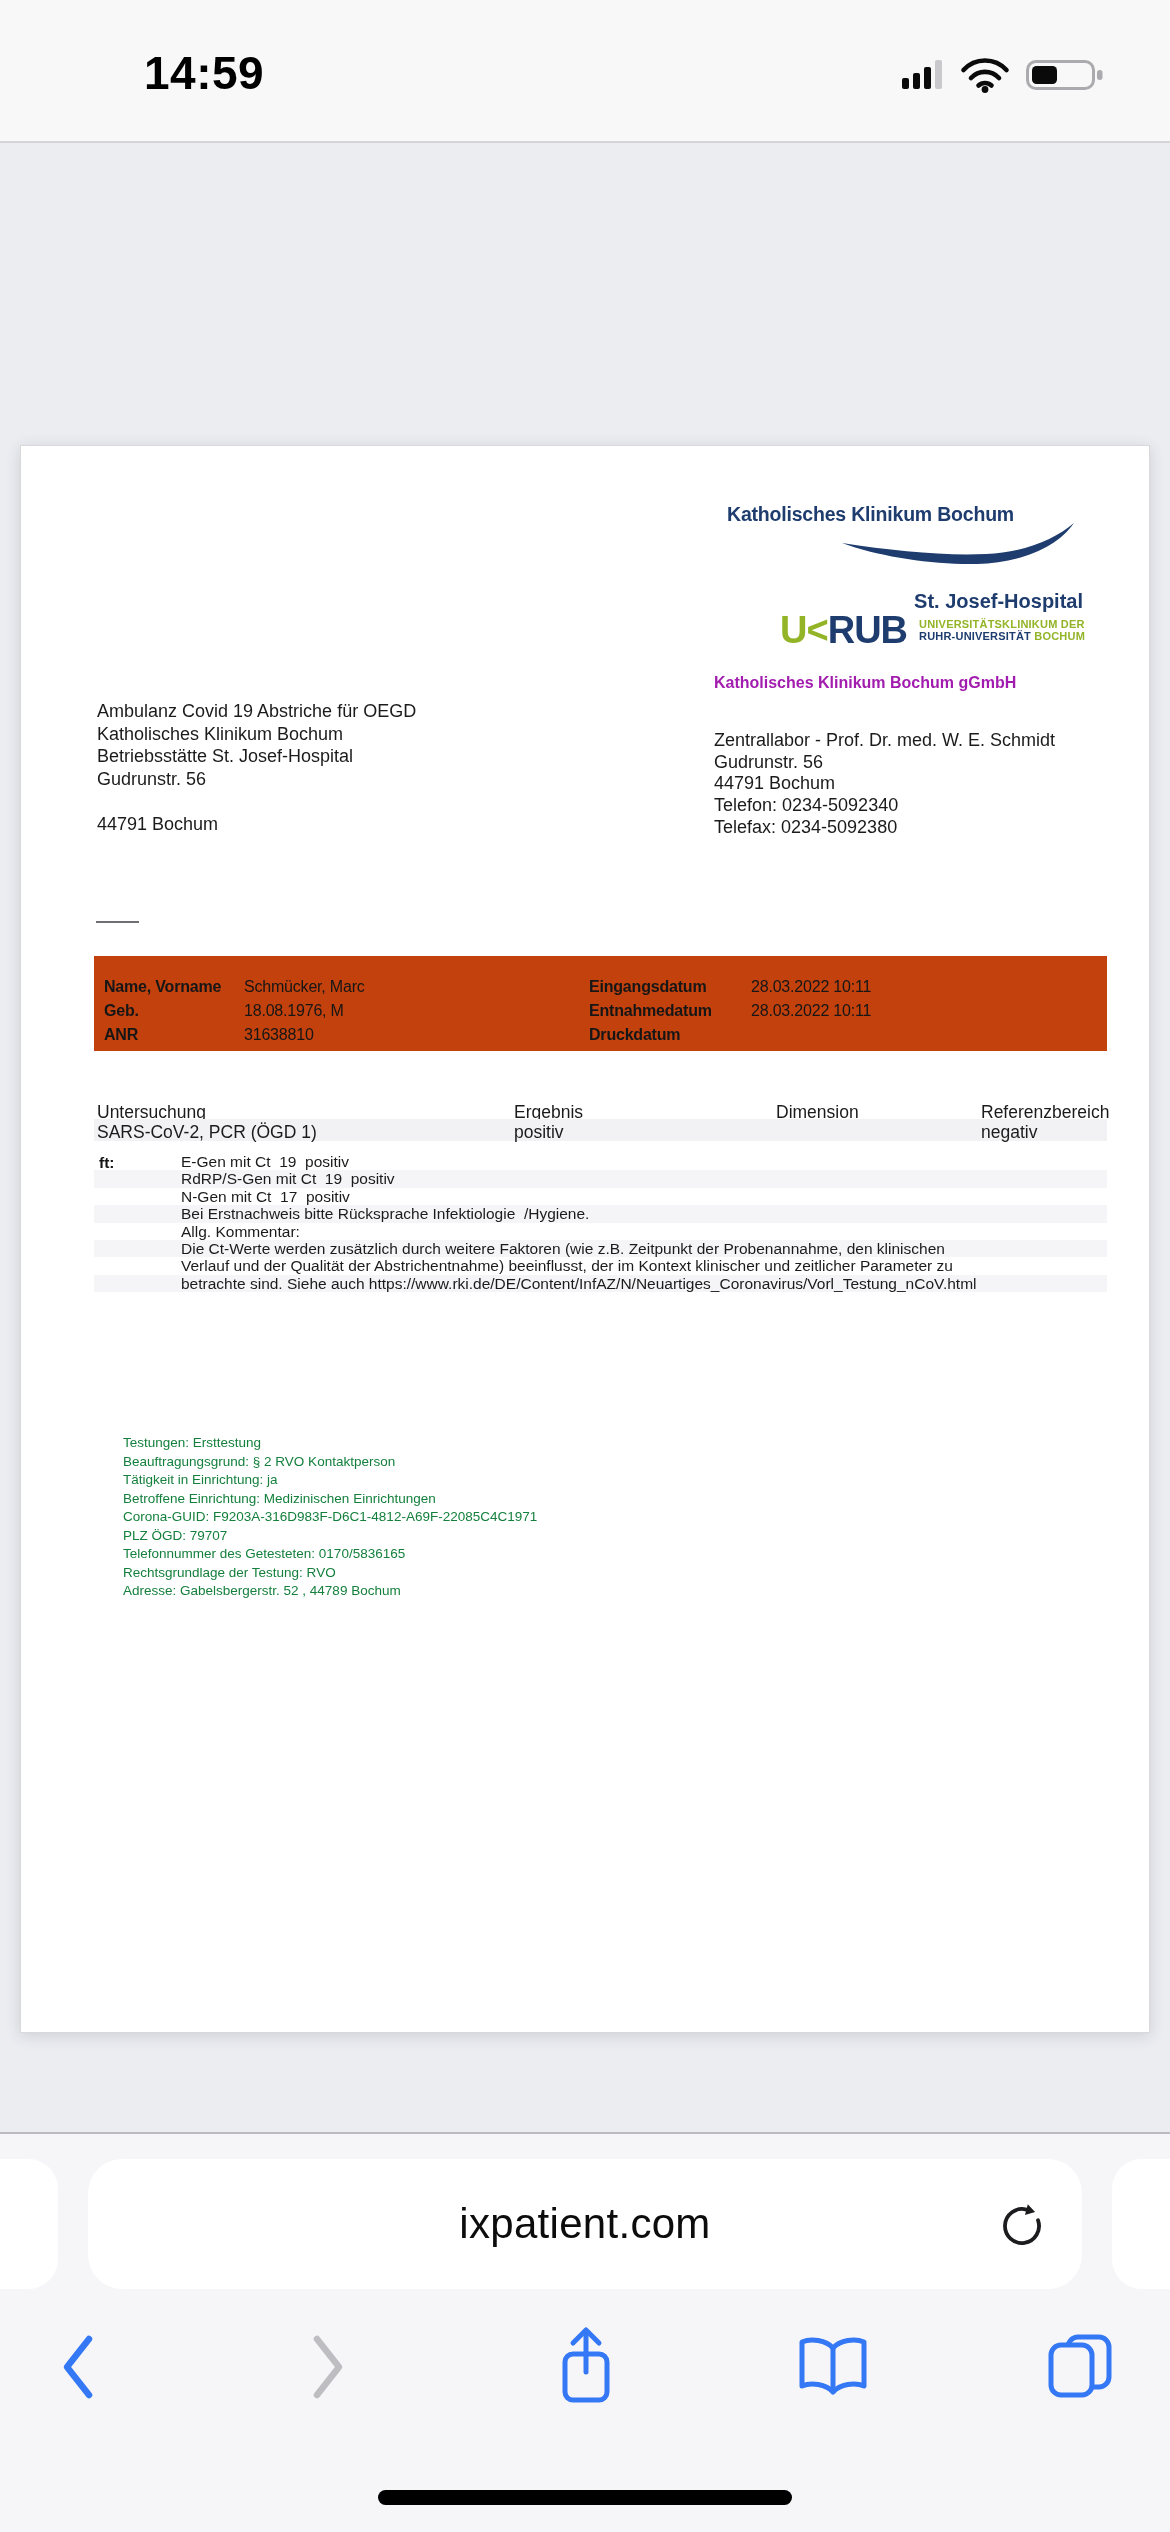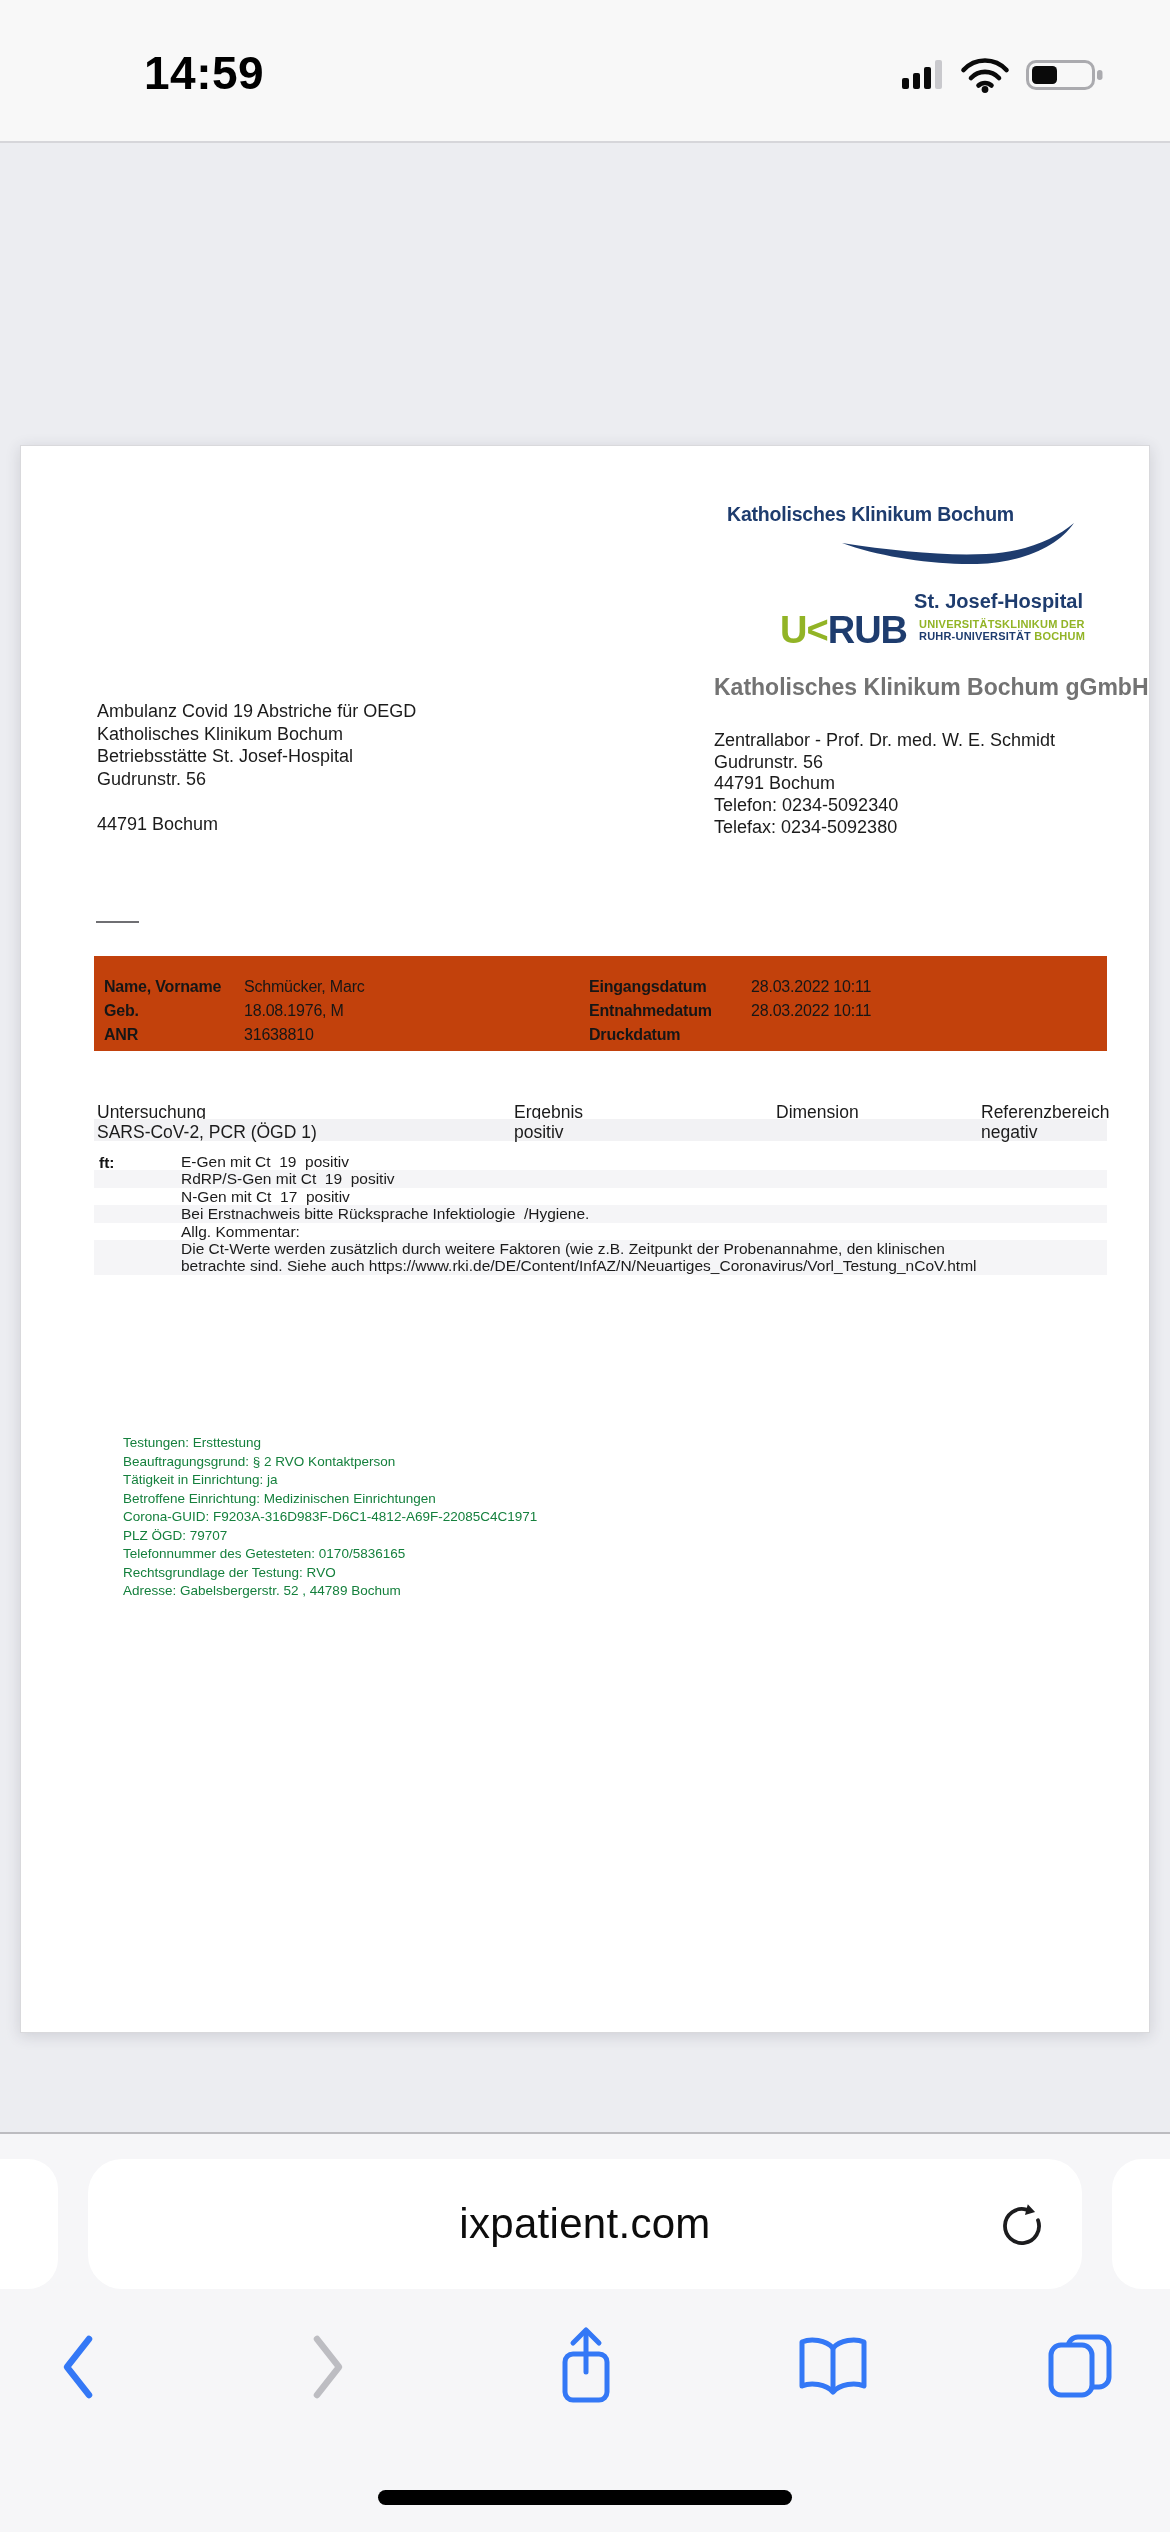--- a/index.html
+++ b/index.html
@@ -24,21 +24,21 @@
     border:1px solid #D9D9DC;box-sizing:border-box;box-shadow:0 3px 14px rgba(50,50,70,.16);}
   .navy{color:#1E3C6E;} .green{color:#92B426;}
   .brand{position:absolute;top:57px;right:135px;font-size:19.5px;font-weight:700;letter-spacing:-.2px;}
   .swoosh{position:absolute;top:76px;right:75px;width:232px;height:42px;}
   .stjosef{position:absolute;top:144px;right:66px;font-size:20px;font-weight:700;}
   .ukrub{position:absolute;top:170px;right:64px;display:flex;align-items:flex-start;gap:12px;}
   .ukrub .big{font-size:38px;font-weight:700;line-height:28px;letter-spacing:-1px;white-space:pre;}
   .uni{display:flex;flex-direction:column;margin-top:3px;}
   .uni .l{font-size:11px;font-weight:700;line-height:11px;letter-spacing:.2px;white-space:pre;}
   .uni .l + .l{margin-top:1px;}
-  .org-title{position:absolute;left:693px;top:228px;font-size:23px;font-weight:700;color:#737373;}
+  .org-title{position:absolute;left:693px;top:228px;font-size:16px;font-weight:700;color:#a21caf;}
   .addr{font-size:18px;color:#1B1B1B;}
   .sender{position:absolute;left:76px;top:254px;line-height:22.5px;}
   .sender .gap{height:22.5px;}
   .lab{position:absolute;left:693px;top:284px;line-height:21.7px;}
   .fold{position:absolute;left:75px;top:475px;width:43px;height:2px;background:#6F6F73;}
 
   .patient{position:absolute;left:73px;top:510px;width:1013px;height:95px;background:#c2410c;}
   .patient .cell{position:absolute;font-size:16px;color:#161616;letter-spacing:-.2px;white-space:pre;}
   .patient .b{font-weight:700;}
   .pr0{top:22px;} .pr1{top:46px;} .pr2{top:70px;}
@@ -158,20 +158,21 @@
     <div class="res-cell rr c-ref">negativ</div>
 
     <div class="ft-label">ft:</div>
     <div class="ft">
       <div class="line">E-Gen mit Ct  19  positiv</div>
       <div class="line shaded">RdRP/S-Gen mit Ct  19  positiv</div>
       <div class="line">N-Gen mit Ct  17  positiv</div>
       <div class="line shaded">Bei Erstnachweis bitte Rücksprache Infektiologie  /Hygiene.</div>
       <div class="line">Allg. Kommentar:</div>
       <div class="line shaded">Die Ct-Werte werden zusätzlich durch weitere Faktoren (wie z.B. Zeitpunkt der Probenannahme, den klinischen</div>
+      <div class="line">Verlauf und der Qualität der Abstrichentnahme) beeinflusst, der im Kontext klinischer und zeitlicher Parameter zu</div>
       <div class="line shaded">betrachte sind. Siehe auch https://www.rki.de/DE/Content/InfAZ/N/Neuartiges_Coronavirus/Vorl_Testung_nCoV.html</div>
     </div>
 
     <div class="doc-footer">
       <div>Testungen: Ersttestung</div>
       <div>Beauftragungsgrund: § 2 RVO Kontaktperson</div>
       <div>Tätigkeit in Einrichtung: ja</div>
       <div>Betroffene Einrichtung: Medizinischen Einrichtungen</div>
       <div>Corona-GUID: F9203A-316D983F-D6C1-4812-A69F-22085C4C1971</div>
       <div>PLZ ÖGD: 79707</div>

